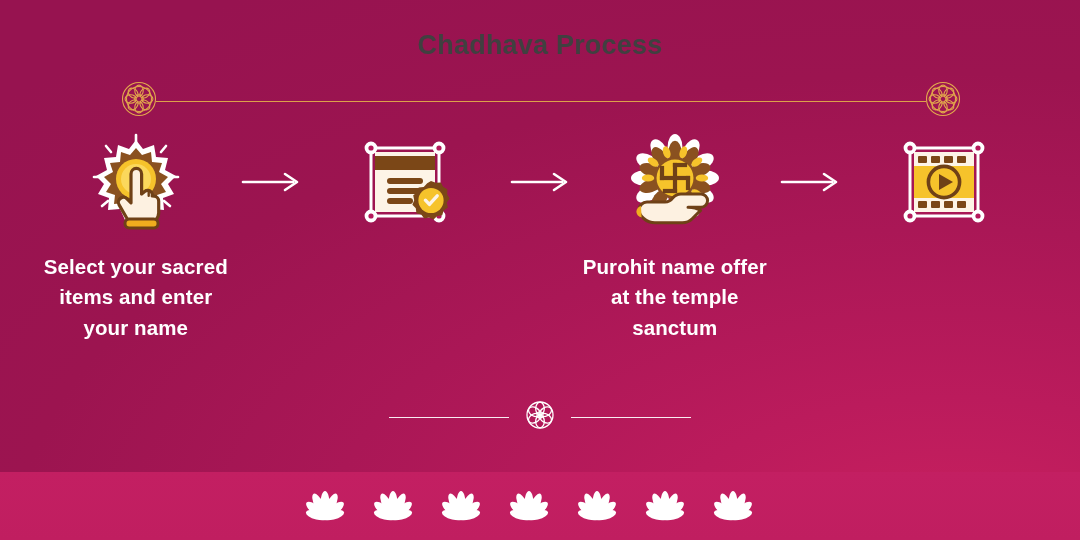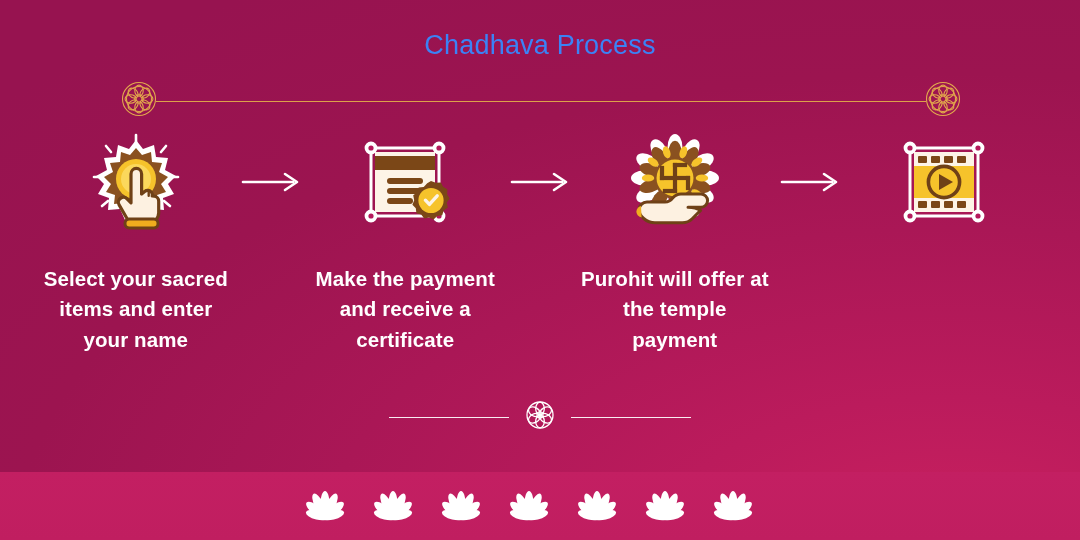--- a/index.html
+++ b/index.html
@@ -6,42 +6,42 @@
   html, body { width:1080px; height:540px; }
   body {
     font-family: "Liberation Sans", sans-serif;
     background: radial-gradient(ellipse 120% 120% at 88% 100%, #c8205f 0%, #bb1b5c 22%, #aa1756 48%, #9c1450 72%, #971350 100%);
     position:relative; overflow:hidden;
   }
 
   
   #title {
     position:absolute; top:30px; left:0; width:100%;
-    text-align:center; font-size:27px; font-weight:normal;
-    color:#3b82f6; letter-spacing:0.2px;
+    text-align:center; font-size:27px; font-weight:bold;
+    color:#404040; letter-spacing:0.2px;
   }
 
   
   #top-rule {
     position:absolute; top:78px; left:118px; width:846px; height:46px;
     display:flex; align-items:center; justify-content:space-between;
   }
   #top-rule .line {
     flex:1; height:1px; background:#e0a94a; opacity:.95; margin:0 -4px;
   }
 
   
   #steps {
     position:absolute; top:132px; left:40px; width:1000px;
     display:flex; align-items:flex-start; justify-content:space-between;
   }
   .step { width:210px; display:flex; flex-direction:column; align-items:center; }
   .icon-box { height:100px; display:flex; align-items:center; justify-content:center; }
   .step-label {
-    margin-top:32px; text-align:center; color:#ffffff;
+    margin-top:20px; text-align:center; color:#ffffff;
     font-size:20.5px; font-weight:bold; line-height:1.48; letter-spacing:.1px;
   }
   .arrow { width:78px; height:100px; display:flex; align-items:center; justify-content:center; flex:0 0 auto; }
 
   
   #divider {
     position:absolute; top:398px; left:0; width:100%;
     display:flex; align-items:center; justify-content:center; gap:0px;
   }
   #divider .dline { width:120px; height:1px; background:rgba(255,255,255,.92); }
@@ -180,21 +180,20 @@
         <g transform="translate(78,70)">
           <path d="M0,-21 L4.8,-19.3 L9.8,-19.6 L12.1,-15.2 L16.4,-12.8 L16.2,-7.8 L18.6,-3.4
                    L15.8,0.6 L16.8,5.6 L12.7,8.4 L11.2,13.2 L6.2,13.9 L2.6,17.4 L-2,15.4
                    L-6.8,16.6 L-9.8,12.6 L-14.6,11.2 L-15.2,6.2 L-18.6,2.8 L-16.8,-1.8
                    L-17.8,-6.7 L-13.8,-9.7 L-12.3,-14.4 L-7.3,-15.1 L-3.8,-18.7 Z" fill="#7b4717"></path>
           <circle cx="0" cy="-1.5" r="12.6" fill="#f6c32b"></circle>
           <polyline points="-5.6,-1.8 -1.6,2.4 6.2,-6.2" fill="none" stroke="#fdf4e7" stroke-width="3.4" stroke-linecap="round" stroke-linejoin="round"></polyline>
         </g>
       </svg>
     </div>
-    <div class="step-label">Make the payment and receive a certificate</div>
   </div>
 
   <div class="arrow">
     <svg width="60" height="22" viewBox="0 0 60 22">
       <line x1="2" y1="11" x2="52" y2="11" stroke="#ffffff" stroke-width="2.6" stroke-linecap="round"></line>
       <polyline points="44,3 56,11 44,19" fill="none" stroke="#ffffff" stroke-width="2.6" stroke-linecap="round" stroke-linejoin="round"></polyline>
     </svg>
   </div>
 
   <div class="step">
@@ -258,21 +257,21 @@
           <path d="M52 59 L42 59"></path>
         </g>
 
         <path d="M16 78 c0-4.4 3.6-8 8-8 l18 0 c3 0 5.8-1.4 7.6-3.8 c2-2.6 5.1-4.2 8.4-4.2
                  l20 0 c3.6 0 6.6 3 6.6 6.6 c0 3.6-3 6.6-6.6 6.6 l-13 0
                  c7.8 0 12.6 3.2 12.6 3.2 l-8.4 8.4 c-2.6 2.6-6.1 4-9.8 4 l-27.4 0
                  c-8.8 0-16-7.2-16-12.8 Z" fill="#fdf1e1" stroke="#6f4117" stroke-width="3" stroke-linejoin="round"></path>
         <path d="M18 74 c-2.6 .6-4.6 2.8-4.6 5.6 c0 3 2.2 5.4 5.2 5.8 Z" fill="#f0ad1e"></path>
       </svg>
     </div>
-    <div class="step-label">Purohit will offer at the temple payment</div>
+    <div class="step-label">Purohit name offer at the temple sanctum</div>
   </div>
 
   <div class="arrow">
     <svg width="60" height="22" viewBox="0 0 60 22">
       <line x1="2" y1="11" x2="52" y2="11" stroke="#ffffff" stroke-width="2.6" stroke-linecap="round"></line>
       <polyline points="44,3 56,11 44,19" fill="none" stroke="#ffffff" stroke-width="2.6" stroke-linecap="round" stroke-linejoin="round"></polyline>
     </svg>
   </div>
 
   <div class="step">

